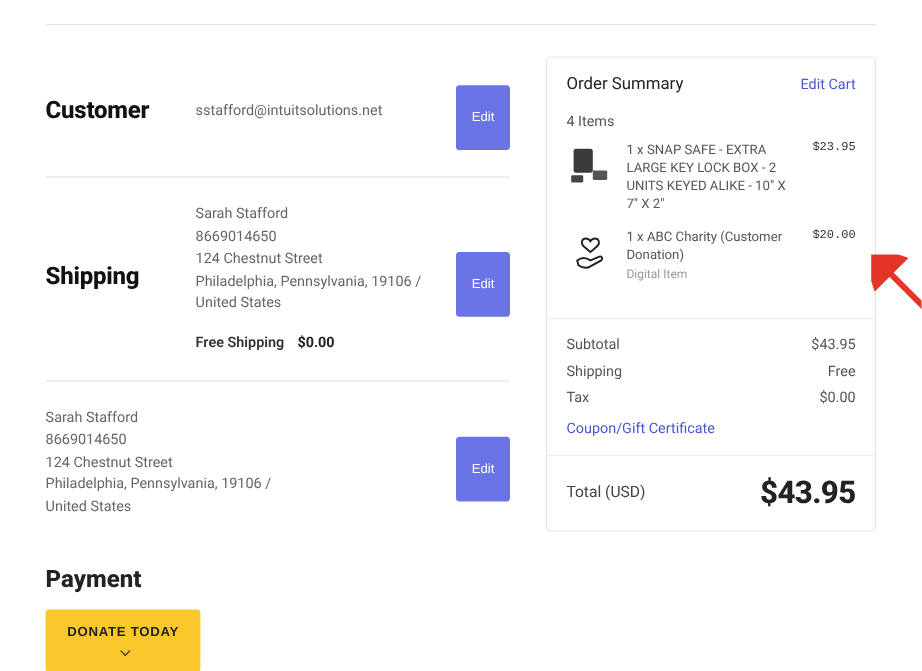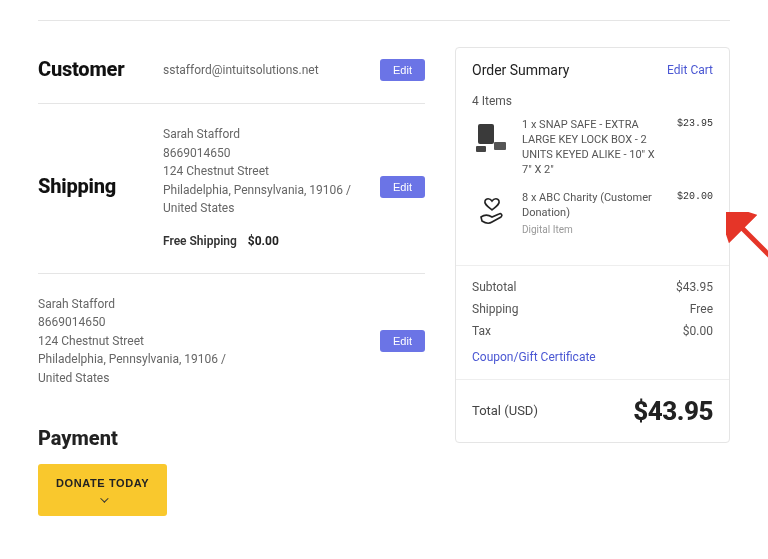--- a/index.html
+++ b/index.html
@@ -51,23 +51,23 @@
     color: #666;
     line-height: 1.55;
     padding-top: 3px;
   }
   .edit-btn {
     background: #6b74e6;
     color: #fff;
     border: none;
     border-radius: 3px;
     font-size: 11px;
-    padding: 5px 13px;
+    padding: 21px 13px;
     cursor: pointer;
-    margin-top: 2px;
+    margin-top: 14px;
   }
   .ship-cost-row {
     margin-top: 14px;
     font-size: 12px;
     color: #333;
   }
   .ship-cost-row .label { font-weight: 600; color:#333; }
   .ship-cost-row .value { font-weight: 700; color:#222; margin-left: 8px; }
 
   .payment-title {
@@ -280,21 +280,21 @@
         </div>
 
         <div class="item-row">
           <div class="item-thumb">
             <svg width="34" height="28" viewBox="0 0 34 28" fill="none" stroke="#222" stroke-width="1.6">
               <path d="M17 4 C15 1,11 1,10 4 C9 7,12 9,17 13 C22 9,25 7,24 4 C23 1,19 1,17 4 Z"></path>
               <path d="M6 20 C10 17,14 18,17 20 L24 17 C26 16,28 18,26 20 L17 25 C14 27,10 26,7 24 Z"></path>
             </svg>
           </div>
           <div class="item-desc">
-            <div>8 x ABC Charity (Customer Donation)</div>
+            <div>1 x ABC Charity (Customer Donation)</div>
             <div class="sub">Digital Item</div>
           </div>
           <div class="item-price">$20.00</div>
         </div>
       </div>
 
       <div class="summary-totals">
         <div class="tot-row">
           <span>Subtotal</span>
           <span>$43.95</span>

